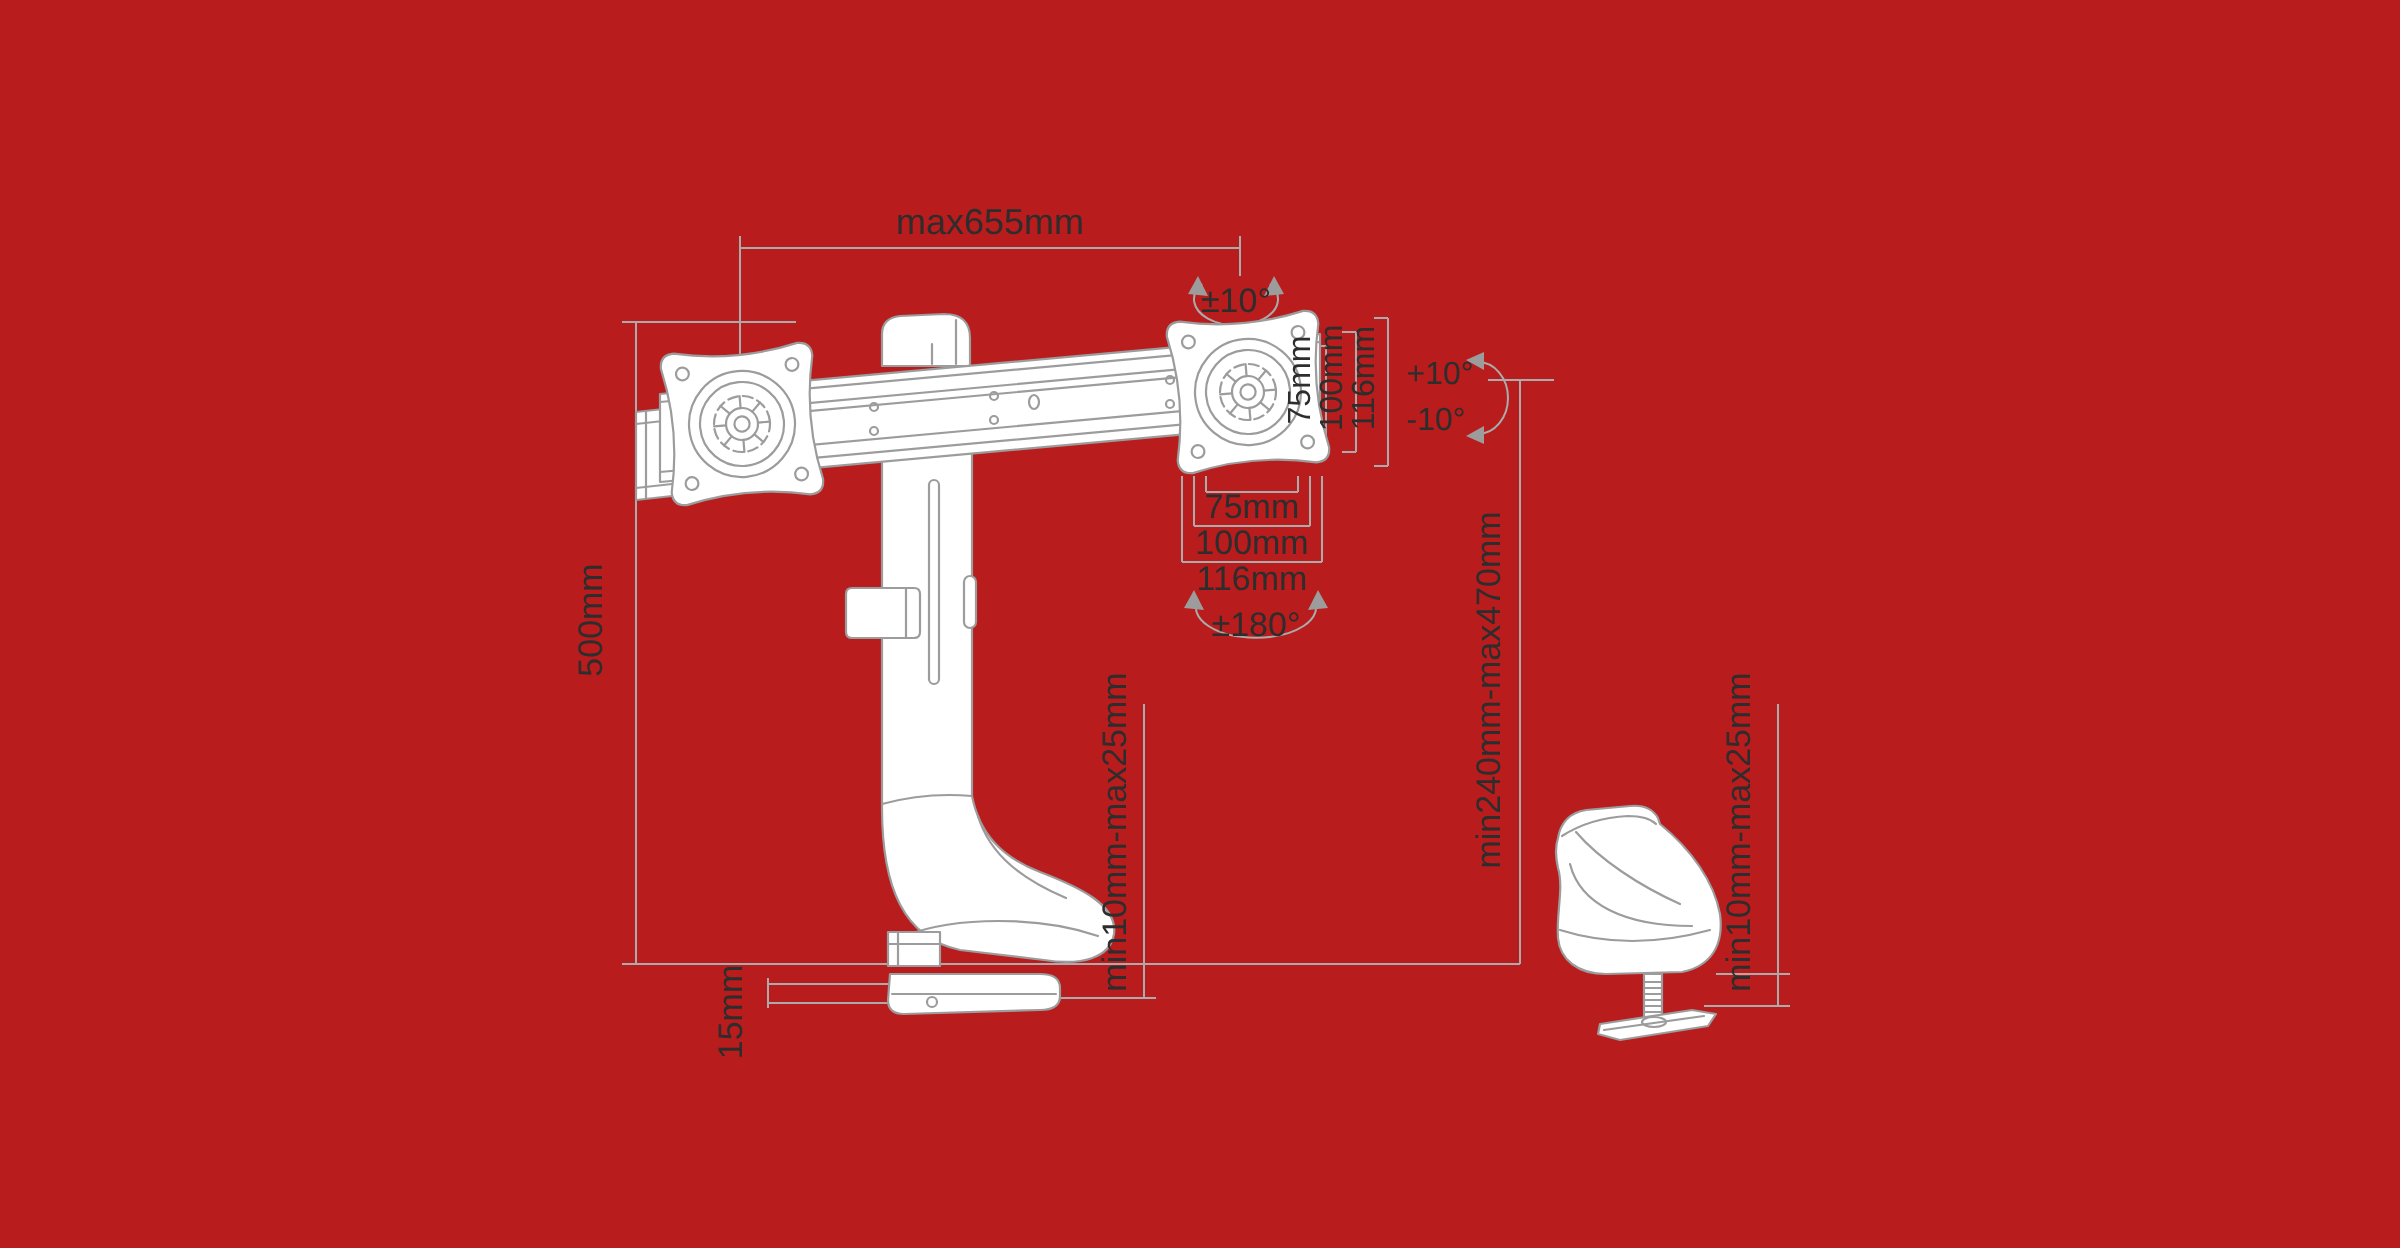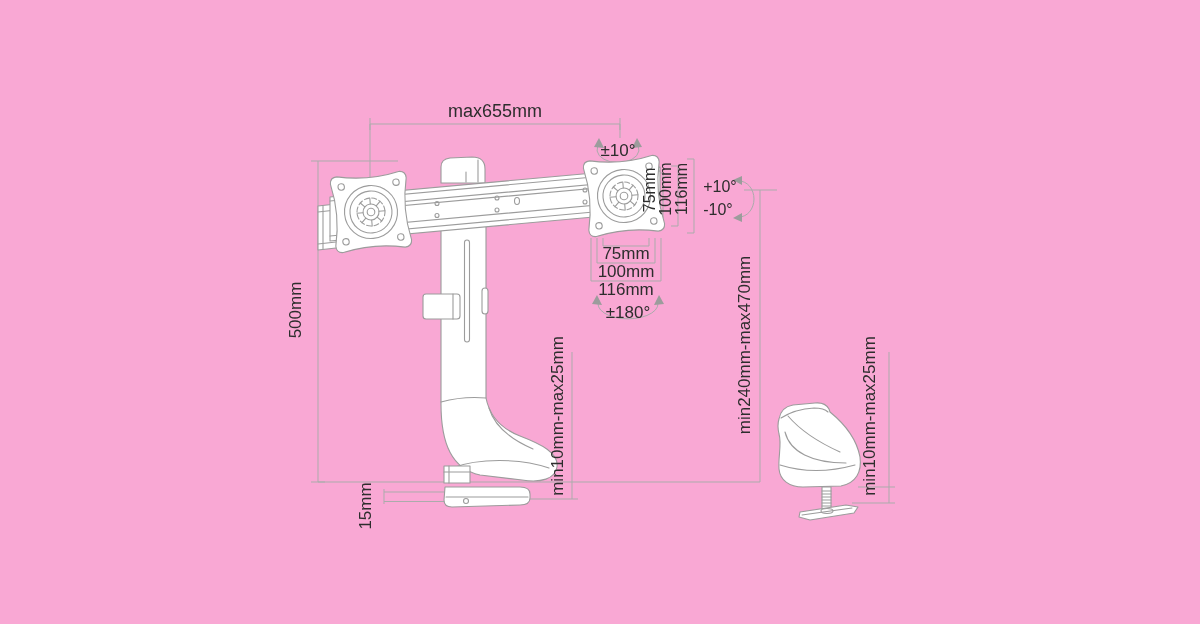--- a/index.html
+++ b/index.html
@@ -1,16 +1,16 @@
 <!DOCTYPE html>
 <html><head>
 <meta charset="utf-8">
 <style>
   html,body{margin:0;padding:0;background:#ffffff;}
-  .page{position:relative;width:1200px;height:624px;background:#f9a8d4;overflow:hidden;
+  .page{position:relative;width:1200px;height:624px;background:#b91c1c;overflow:hidden;
         font-family:"Liberation Sans", sans-serif;}
   svg{position:absolute;left:0;top:0;}
   .draw{stroke:#9c9c9c;fill:none;stroke-width:1.1;stroke-linecap:round;stroke-linejoin:round;}
   .drawf{stroke:#9c9c9c;fill:#ffffff;stroke-width:1.1;stroke-linejoin:round;}
   .dim{stroke:#ababab;fill:none;stroke-width:1;}
   .arr{fill:#9c9c9c;stroke:none;}
   .lbl{fill:#2d2d2d;font-family:"Liberation Sans", sans-serif;font-size:18px;}
   .lbl-m{fill:#2d2d2d;font-family:"Liberation Sans", sans-serif;font-size:17px;}
   .lbl-s{fill:#2d2d2d;font-family:"Liberation Sans", sans-serif;font-size:16px;}
 </style>

